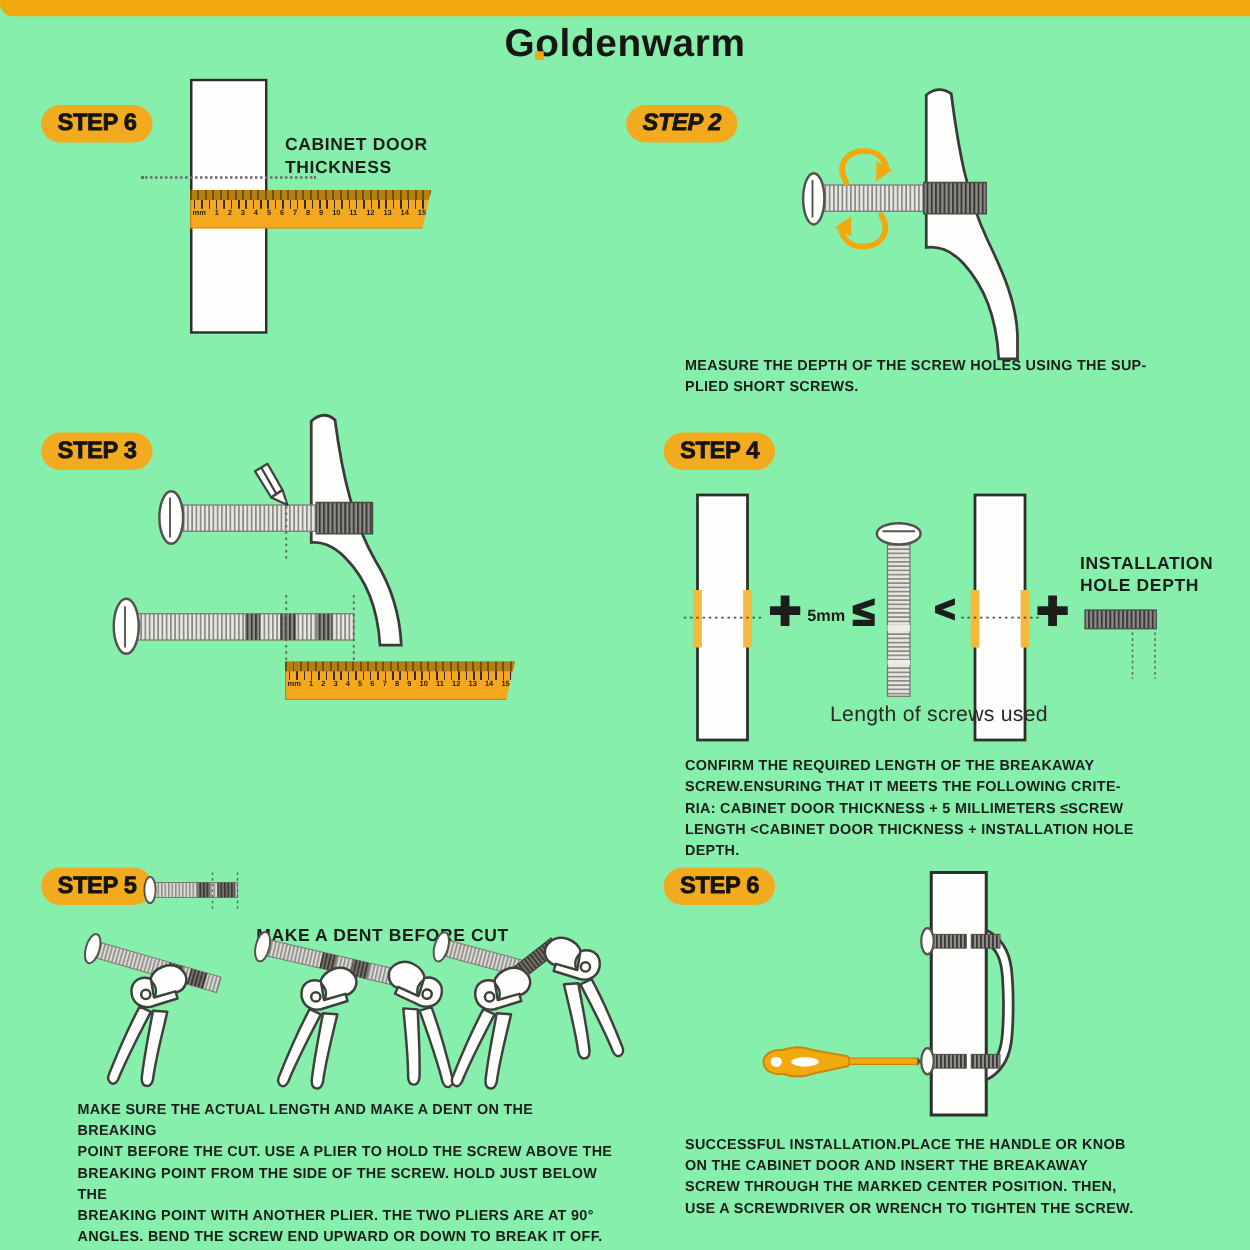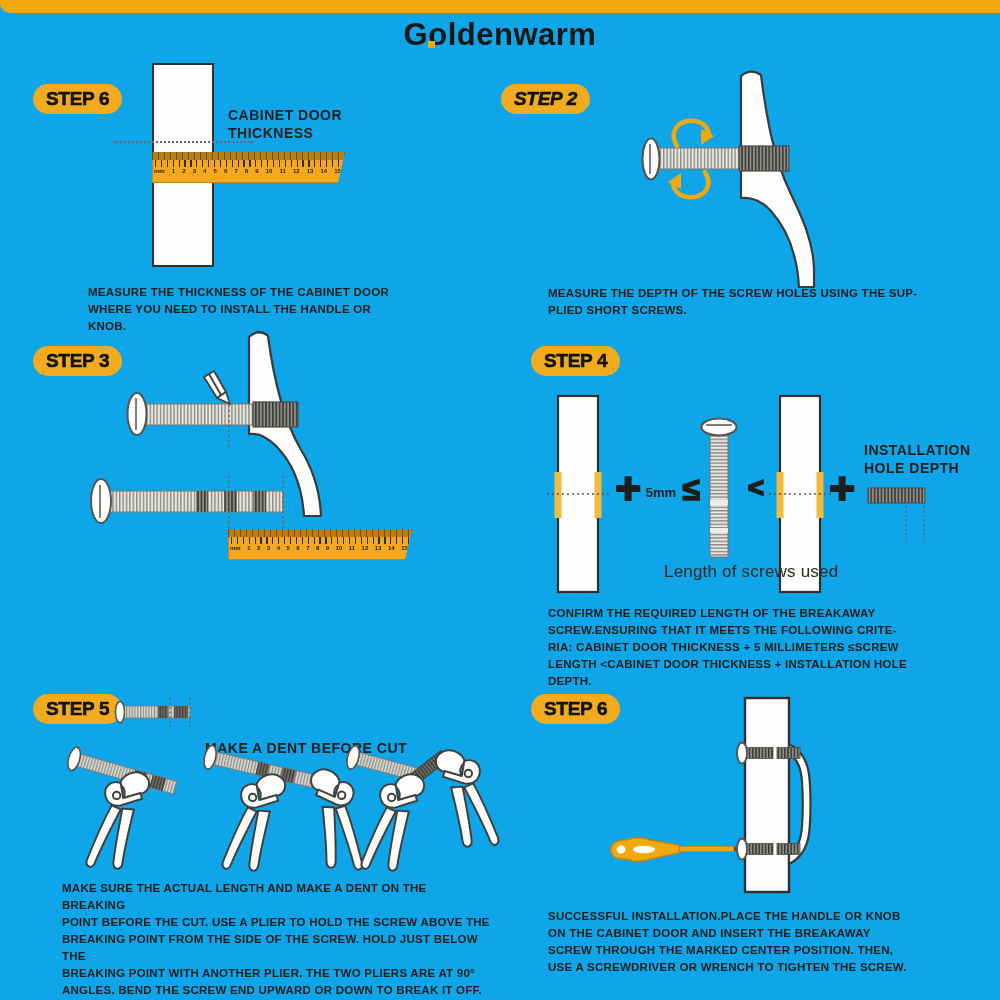--- a/index.html
+++ b/index.html
@@ -1,18 +1,18 @@
 <!DOCTYPE html>
 <html><head>
 <meta charset="utf-8">
 <style>
   html,body{margin:0;padding:0;background:#e4e4e2;}
   .canvas{
     position:relative;width:1000px;height:1000px;margin:0 auto;
-    background:#0ea5e9;overflow:hidden;
+    background:#86efac;overflow:hidden;
     font-family:"Liberation Sans","DejaVu Sans",sans-serif;
     color:#1d1d1b;
   }
   .topbar{position:absolute;left:0;top:0;width:100%;height:13px;background:#F2A90D;border-bottom-left-radius:10px;}
   .logo{position:absolute;left:0;top:17px;width:100%;text-align:center;
         font-size:31px;font-weight:bold;letter-spacing:.5px;color:#161613;}
   .logo .o-accent{position:relative;display:inline-block;}
   .logo .o-accent::after{content:"";position:absolute;left:0px;bottom:5px;width:7px;height:7px;background:#F2A90D;}
   .badge{
     position:absolute;height:30px;padding:0 13px;border-radius:16px;background:#F2AB1E;
@@ -68,23 +68,20 @@
         <span>10</span>
         <span>11</span>
         <span>12</span>
         <span>13</span>
         <span>14</span>
         <span>15</span>
       </div>
   </div>
   <div class="caption" style="left:228px;top:107px;">CABINET DOOR
 THICKNESS</div>
-  <div class="desc" style="left:88px;top:284px;width:420px;">MEASURE THE THICKNESS OF THE CABINET DOOR
-WHERE YOU NEED TO INSTALL THE HANDLE OR
-KNOB.</div>
 
   <div class="badge" style="left:501px;top:84px;font-style:italic;">STEP 2</div>
   <svg style="left:640px;top:70px;" width="250" height="230" viewBox="640 70 250 230">
     <defs>
       <pattern id="s2l" width="3.4" height="26" patternUnits="userSpaceOnUse">
         <rect width="3.4" height="26" fill="#e8e7e3"></rect>
           <rect width="1.4" height="26" fill="#8d8b85"></rect>
       </pattern>
       <pattern id="s2d" width="3.4" height="28" patternUnits="userSpaceOnUse">
         <rect width="3.4" height="28" fill="#8f8d89"></rect>

